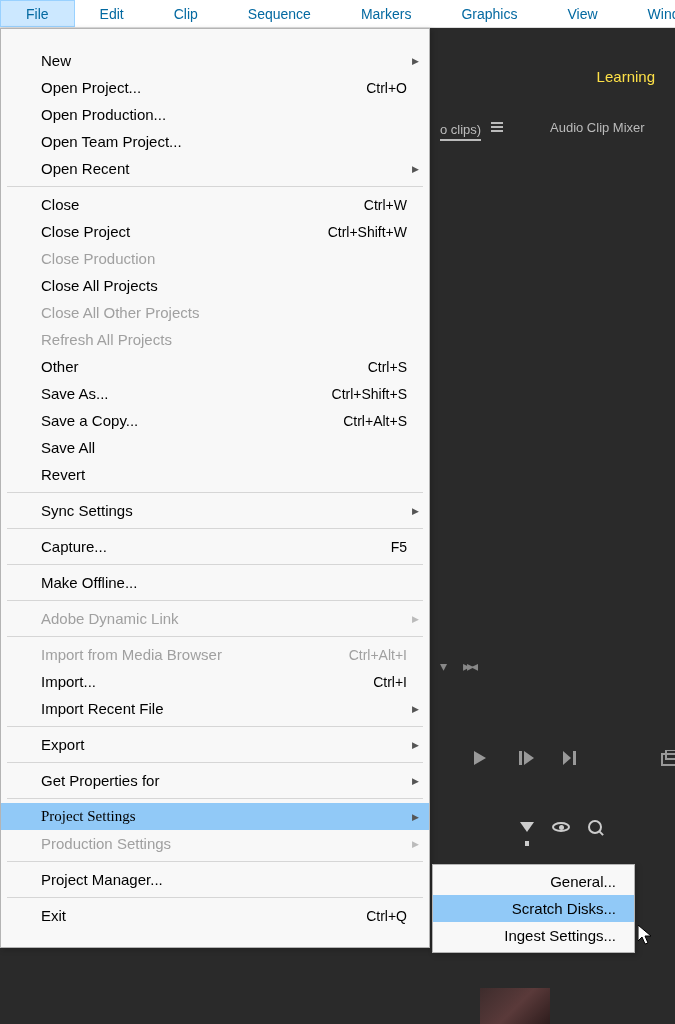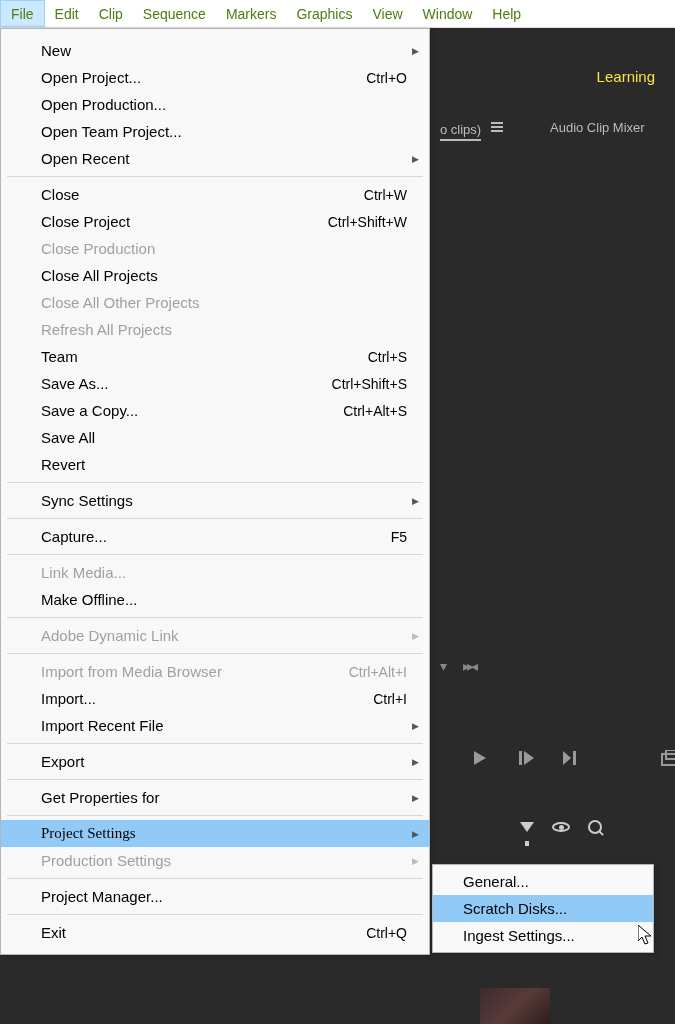--- a/index.html
+++ b/index.html
@@ -13,22 +13,22 @@
     position: relative;
   }
   .menubar {
     display: flex;
     background: #ffffff;
     height: 28px;
     align-items: center;
     border-bottom: 1px solid #ddd;
   }
   .menubar-item {
-    padding: 4px 10px;
-    color: #4d7c0f;
+    padding: 4px 25px;
+    color: #0369a1;
     cursor: default;
     height: 100%;
     display: flex;
     align-items: center;
   }
   .menubar-item.active {
     background: #cce8ff;
     border: 1px solid #99d1ff;
   }
   .dark-area {
@@ -101,21 +101,21 @@
 
   
   .menu {
     position: absolute;
     top: 28px;
     left: 0;
     width: 430px;
     background: #f8f8f8;
     border: 1px solid #b4b4b4;
     box-shadow: 2px 2px 6px rgba(0,0,0,0.2);
-    padding: 8px 0;
+    padding: 18px 0;
     z-index: 10;
   }
   .menu-item {
     display: flex;
     justify-content: space-between;
     align-items: center;
     padding: 5px 22px 5px 40px;
     color: #000;
     cursor: default;
     position: relative;
@@ -136,26 +136,27 @@
     transform: translateY(-50%);
     font-size: 11px;
     color: #555;
   }
   .menu-item.disabled .submenu-arrow { color:#bbb; }
 
   .submenu {
     position: absolute;
     top: 864px;
     left: 432px;
-    width: 222px;
+    width: 203px;
     background: #f8f8f8;
     border: 1px solid #b4b4b4;
     box-shadow: 2px 2px 6px rgba(0,0,0,0.2);
     padding: 3px 0;
     z-index: 20;
+    text-align: right;
   }
   .sub-item {
     padding: 5px 18px 5px 30px;
     font-size: 15px;
     color:#000;
     cursor: default;
   }
   .sub-item.highlight { background:#91c9f7; }
   .cursor {
     position:absolute;
@@ -269,21 +270,21 @@
     <div class="menu-item">
       <span>Close All Projects</span>
     </div>
     <div class="menu-item disabled">
       <span>Close All Other Projects</span>
     </div>
     <div class="menu-item disabled">
       <span>Refresh All Projects</span>
     </div>
     <div class="menu-item">
-      <span>Team</span>
+      <span>Other</span>
       <span class="shortcut">Ctrl+S</span>
     </div>
     <div class="menu-item">
       <span>Save As...</span>
       <span class="shortcut">Ctrl+Shift+S</span>
     </div>
     <div class="menu-item">
       <span>Save a Copy...</span>
       <span class="shortcut">Ctrl+Alt+S</span>
     </div>
@@ -297,23 +298,20 @@
     <div class="menu-item">
       <span>Sync Settings</span>
       <span class="submenu-arrow" style="font-size: 9px;">▶</span>
     </div>
     <div class="menu-sep"></div>
     <div class="menu-item">
       <span>Capture...</span>
       <span class="shortcut">F5</span>
     </div>
     <div class="menu-sep"></div>
-    <div class="menu-item disabled">
-      <span>Link Media...</span>
-    </div>
     <div class="menu-item">
       <span>Make Offline...</span>
     </div>
     <div class="menu-sep"></div>
     <div class="menu-item disabled">
       <span>Adobe Dynamic Link</span>
       <span class="submenu-arrow" style="font-size: 9px;">▶</span>
     </div>
     <div class="menu-sep"></div>
     <div class="menu-item disabled">

